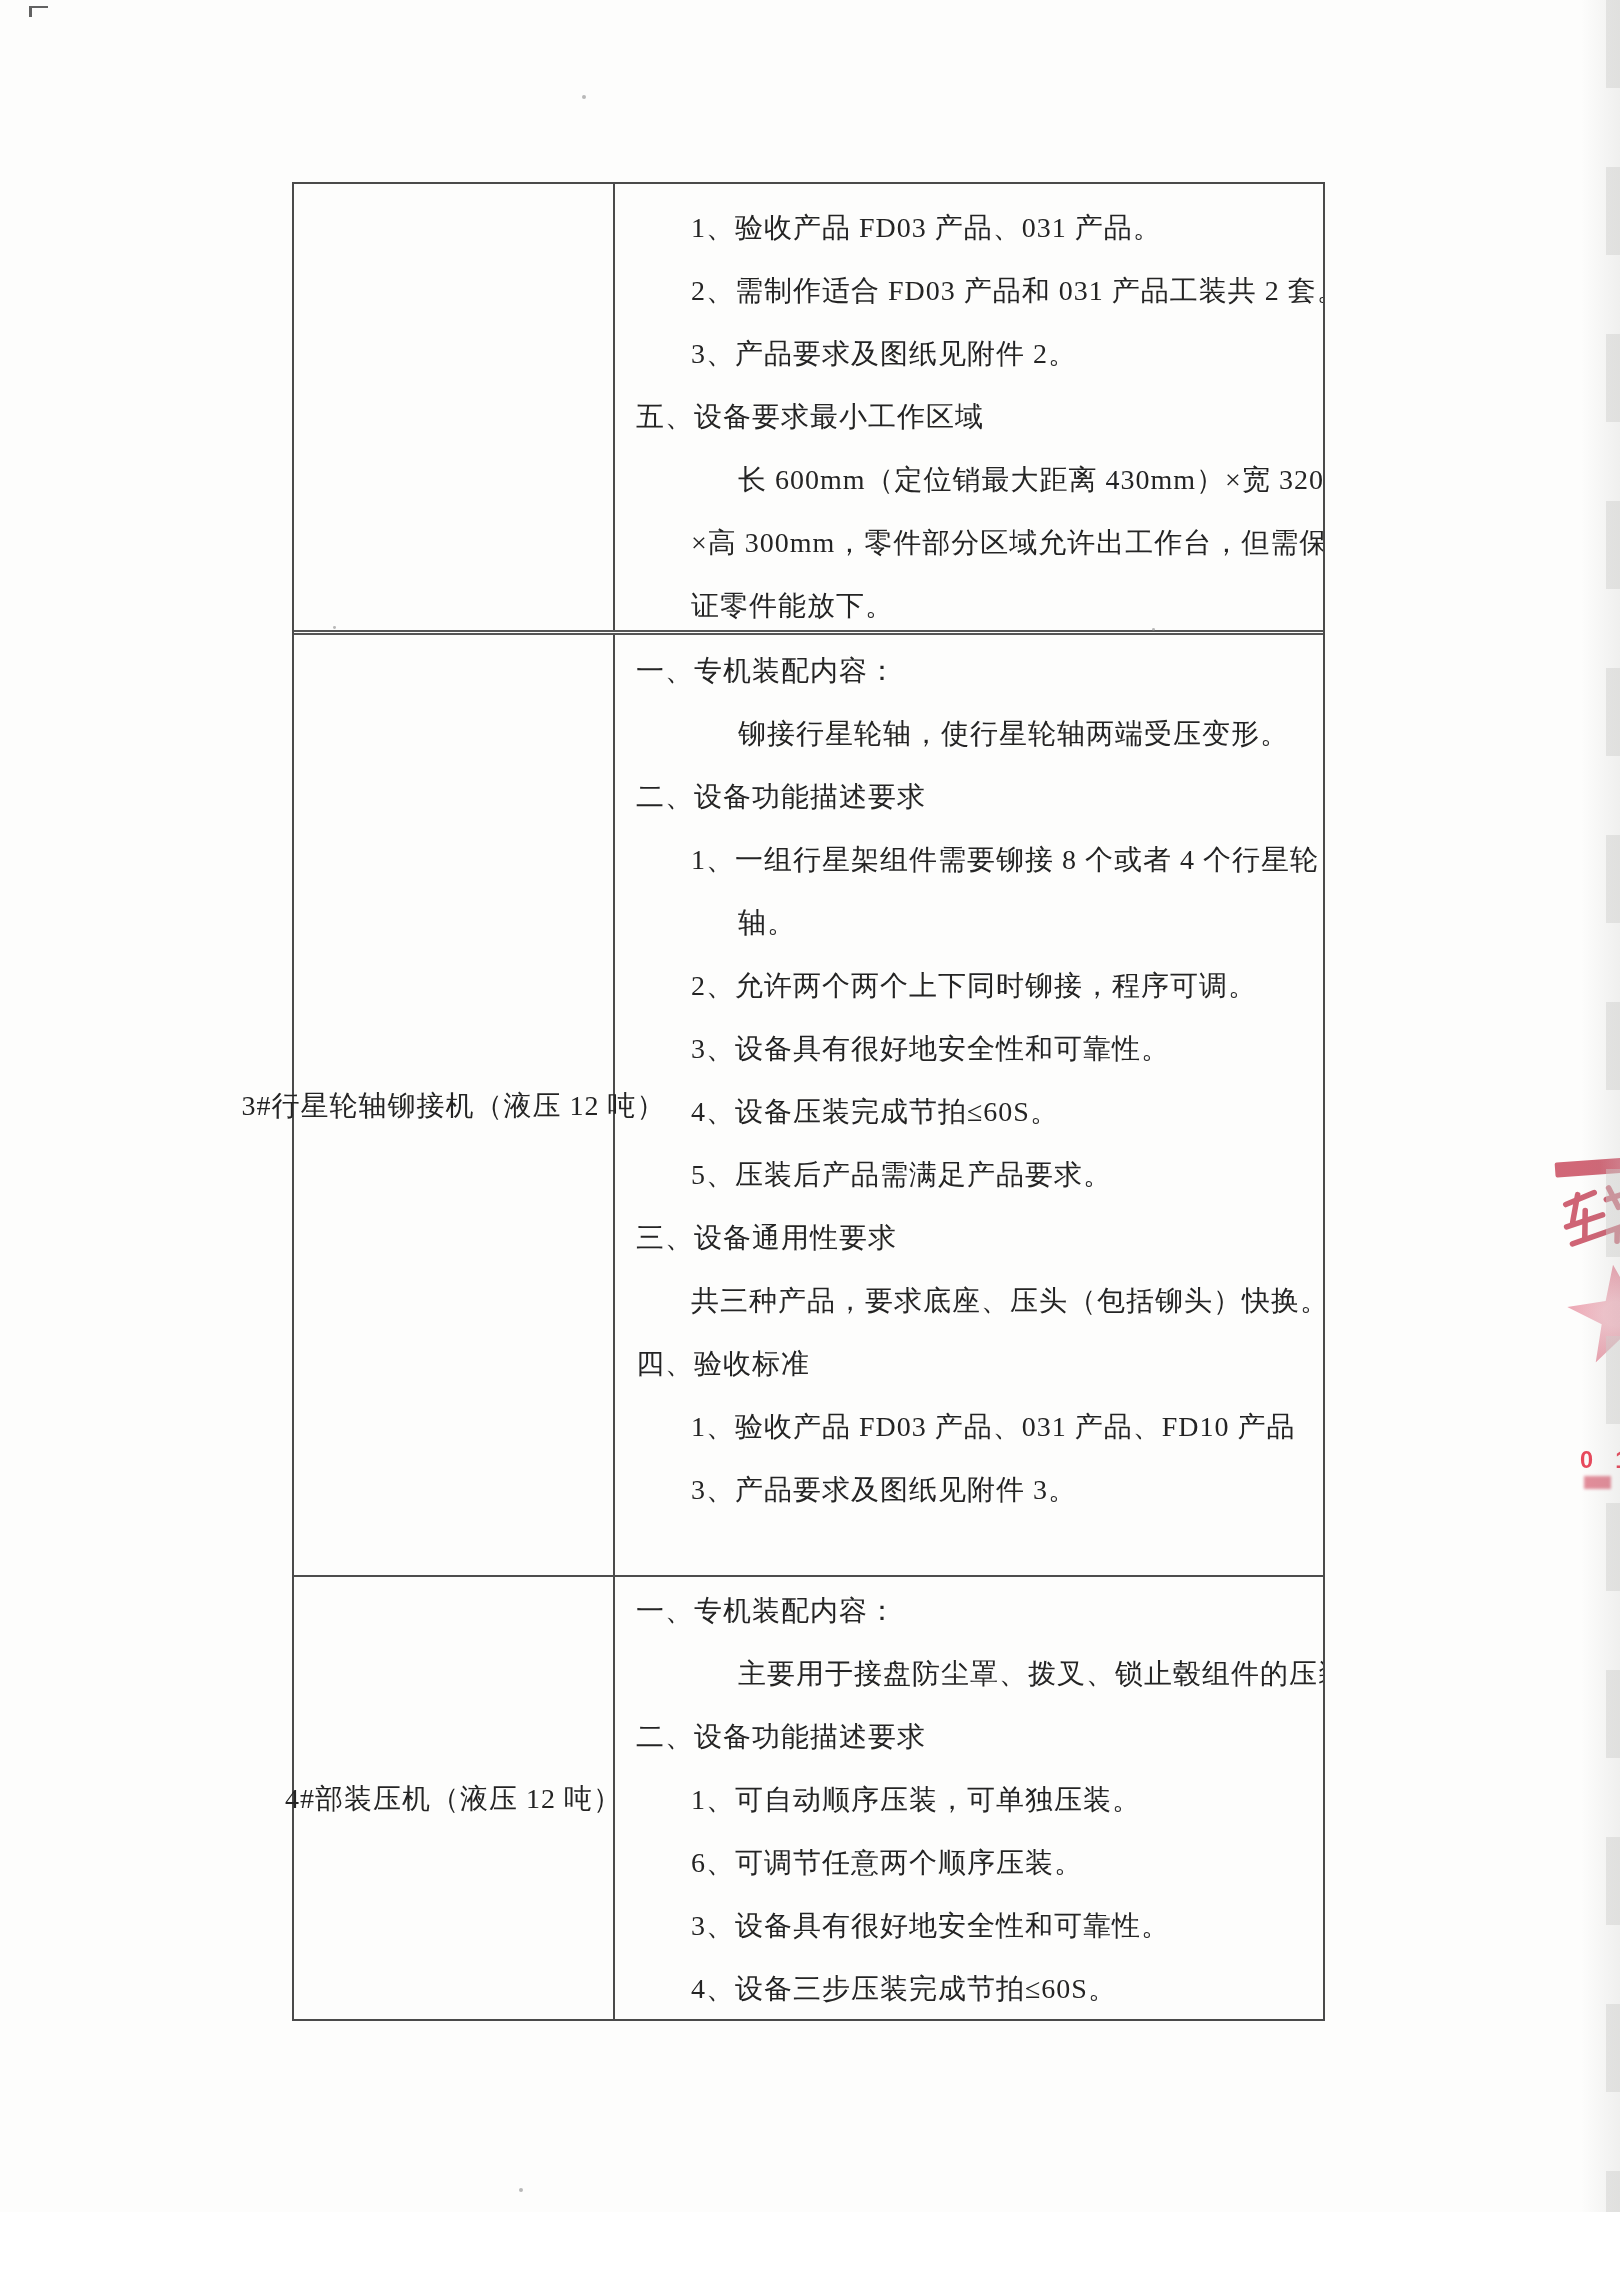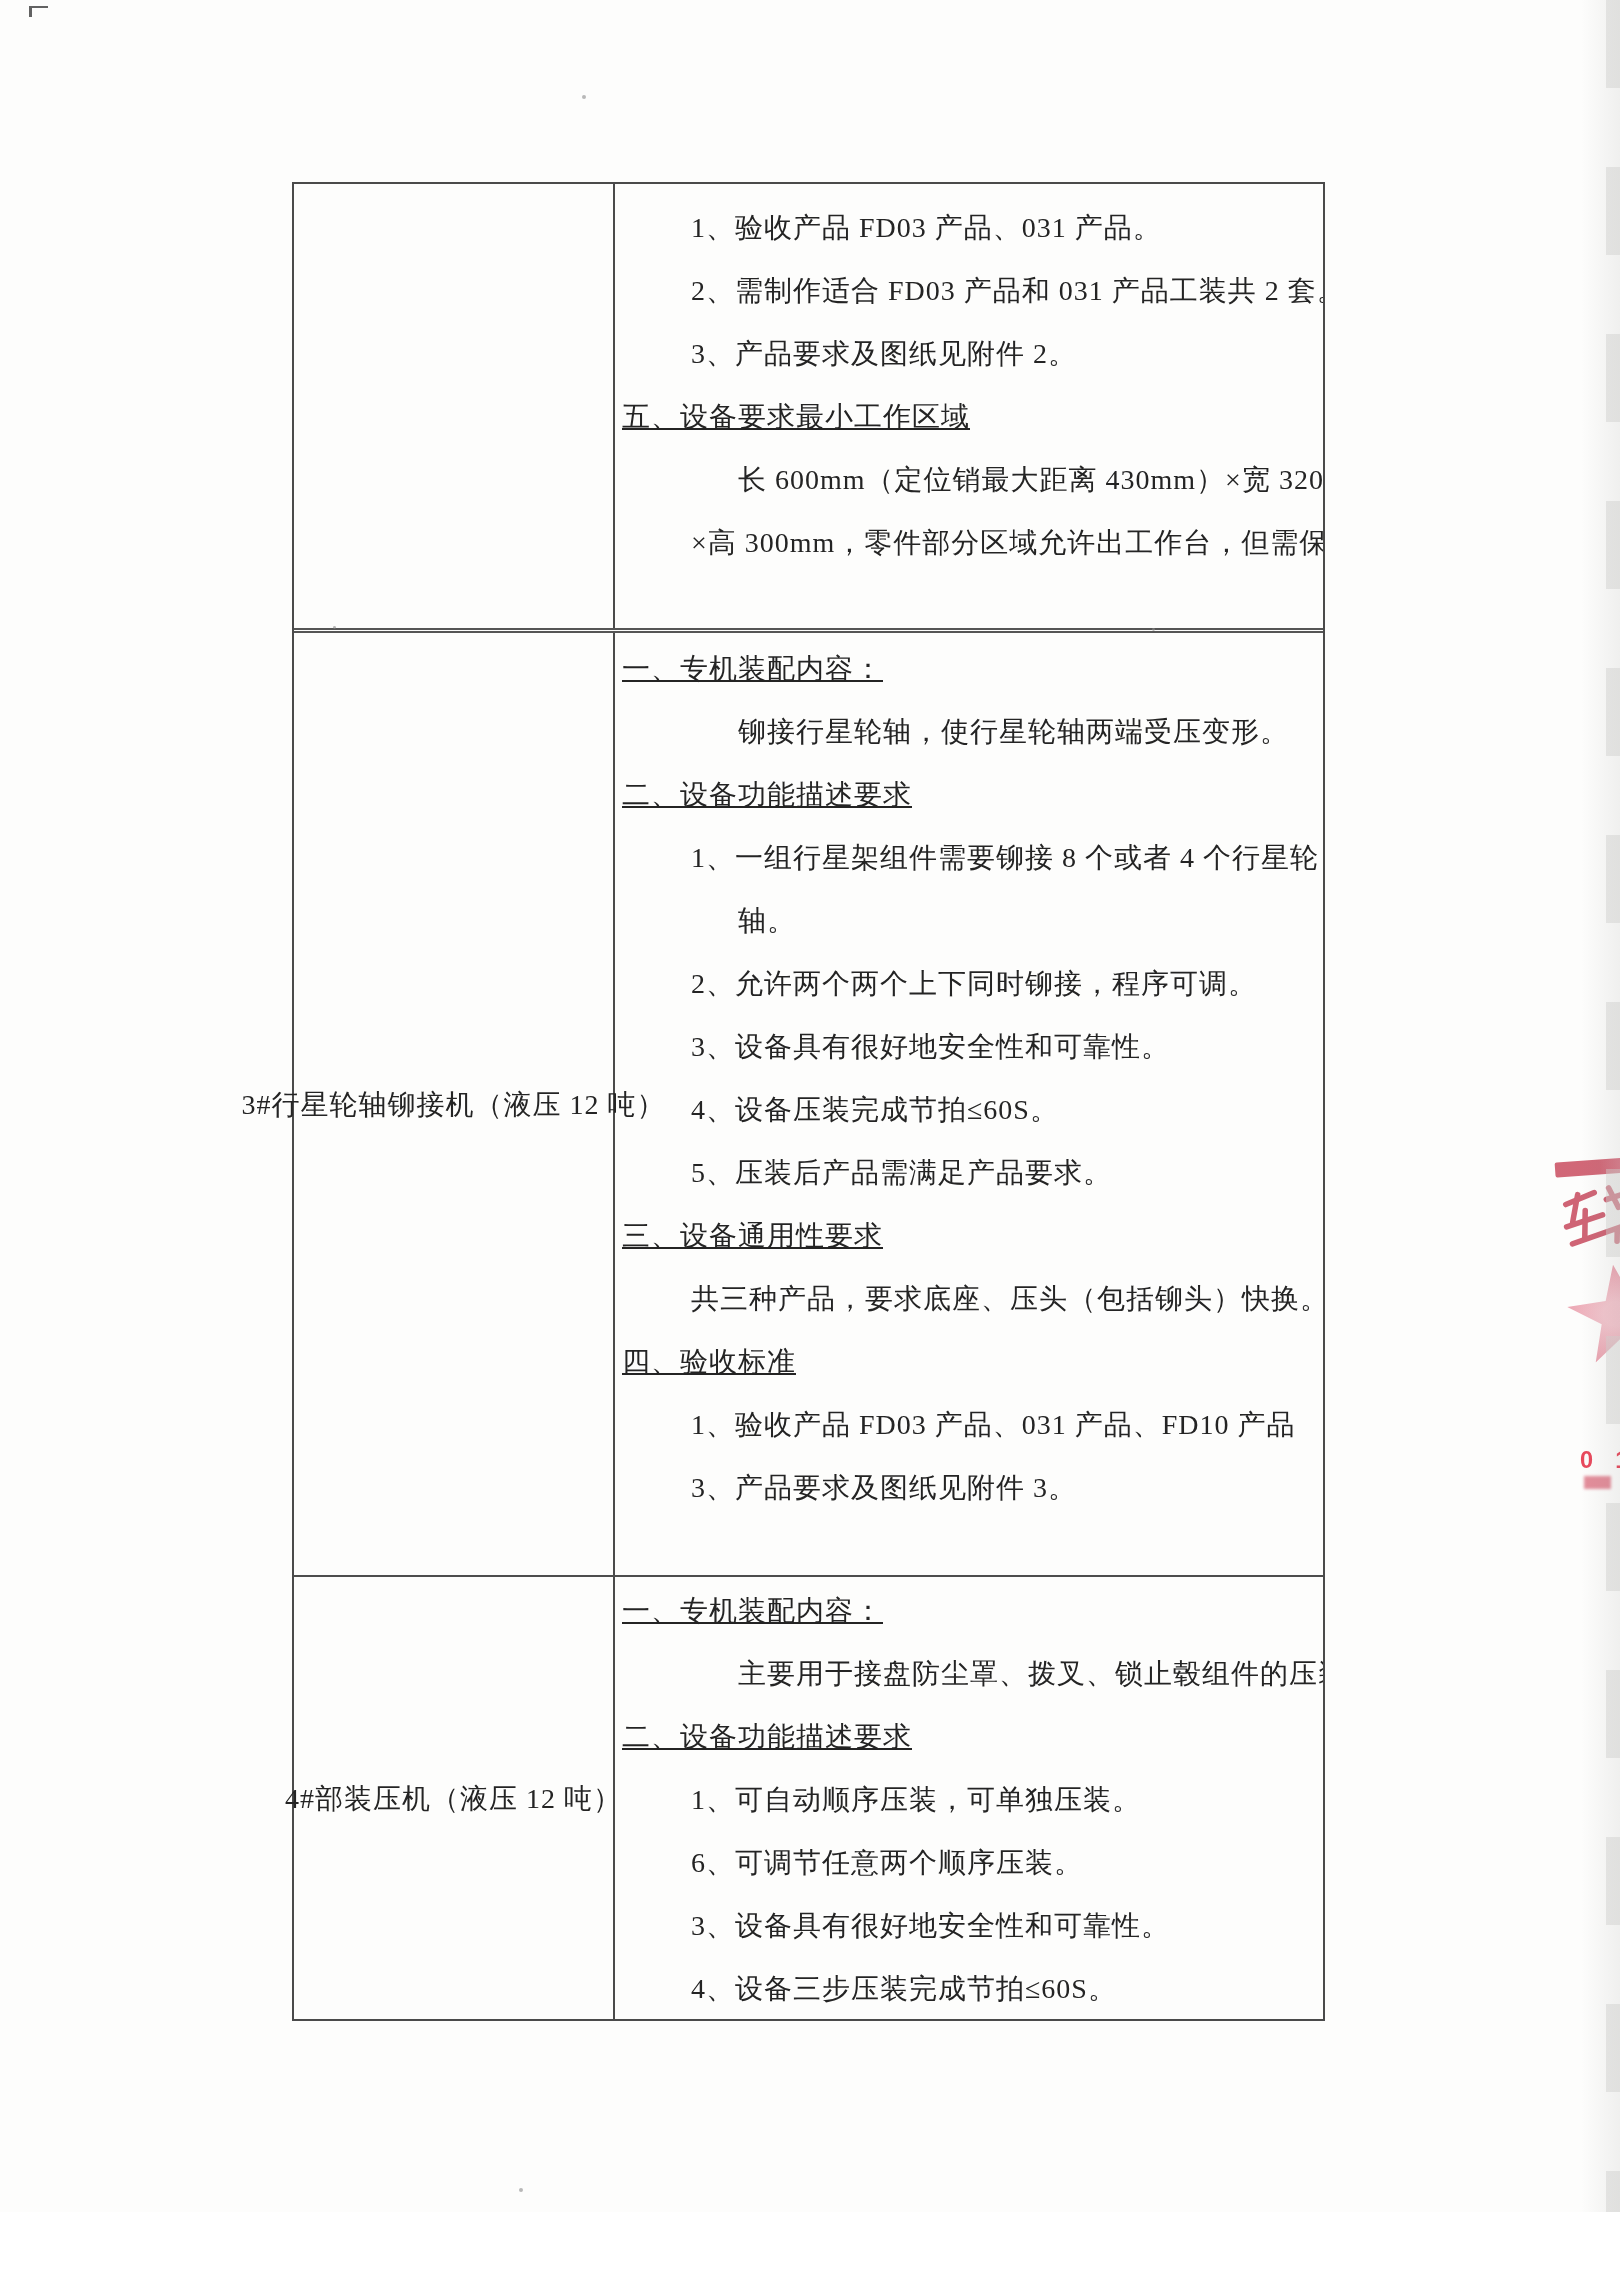--- a/index.html
+++ b/index.html
@@ -33,21 +33,21 @@
   }
   .cell.content{
     flex:1;
     font-size:28px;line-height:63px;letter-spacing:1px;
     overflow:hidden;
   }
   .r0 .cell.content{padding-top:11.8px;}
   .r1 .cell.content{padding-top:3.9px;}
   .r2 .cell.content{padding-top:2px;}
   .spec-line{height:63px;white-space:nowrap;}
-  .ind-section{padding-left:7px;text-decoration:underline;}
+  .ind-section{padding-left:21px;}
   .ind-item{padding-left:76px;}
   .ind-deep{padding-left:123px;}
 
   
   .stamp-bar{
     position:absolute;left:1555px;top:1160px;width:74px;height:14.7px;
     background:linear-gradient(90deg,#c64256 60%,#d4677a);
     transform:rotate(-4deg);opacity:.8;border-radius:2px;
   }
   .stamp-char{
@@ -102,20 +102,21 @@
 
     <section class="t-row r0">
       <div class="cell label"></div>
       <div class="cell content">
           <div class="spec-line ind-item">1、验收产品 FD03 产品、031 产品。</div>
           <div class="spec-line ind-item">2、需制作适合 FD03 产品和 031 产品工装共 2 套。</div>
           <div class="spec-line ind-item">3、产品要求及图纸见附件 2。</div>
           <div class="spec-line ind-section">五、设备要求最小工作区域</div>
           <div class="spec-line ind-deep">长 600mm（定位销最大距离 430mm）×宽 320mm</div>
           <div class="spec-line ind-item">×高 300mm，零件部分区域允许出工作台，但需保</div>
+          <div class="spec-line ind-item">证零件能放下。</div>
         </div>
     </section>
 
     <section class="t-row r1">
       <div class="cell label">
         <div>3#行星轮轴铆接机</div>
         <div>（液压 12 吨）</div>
       </div>
       <div class="cell content">
           <div class="spec-line ind-section">一、专机装配内容：</div>

